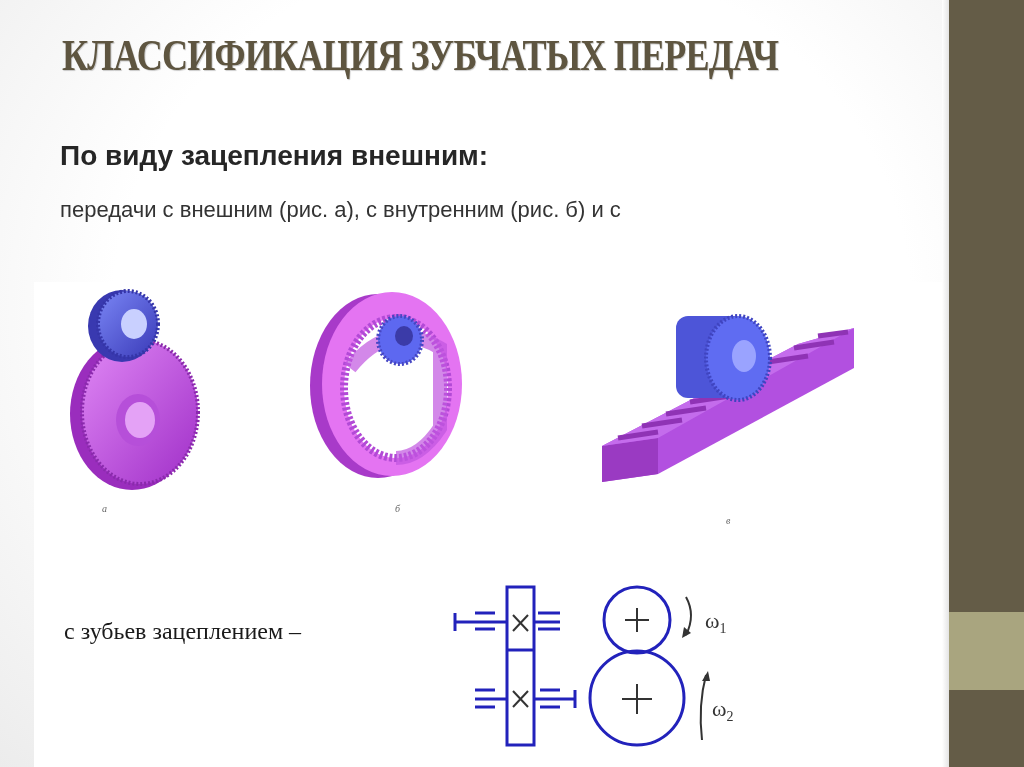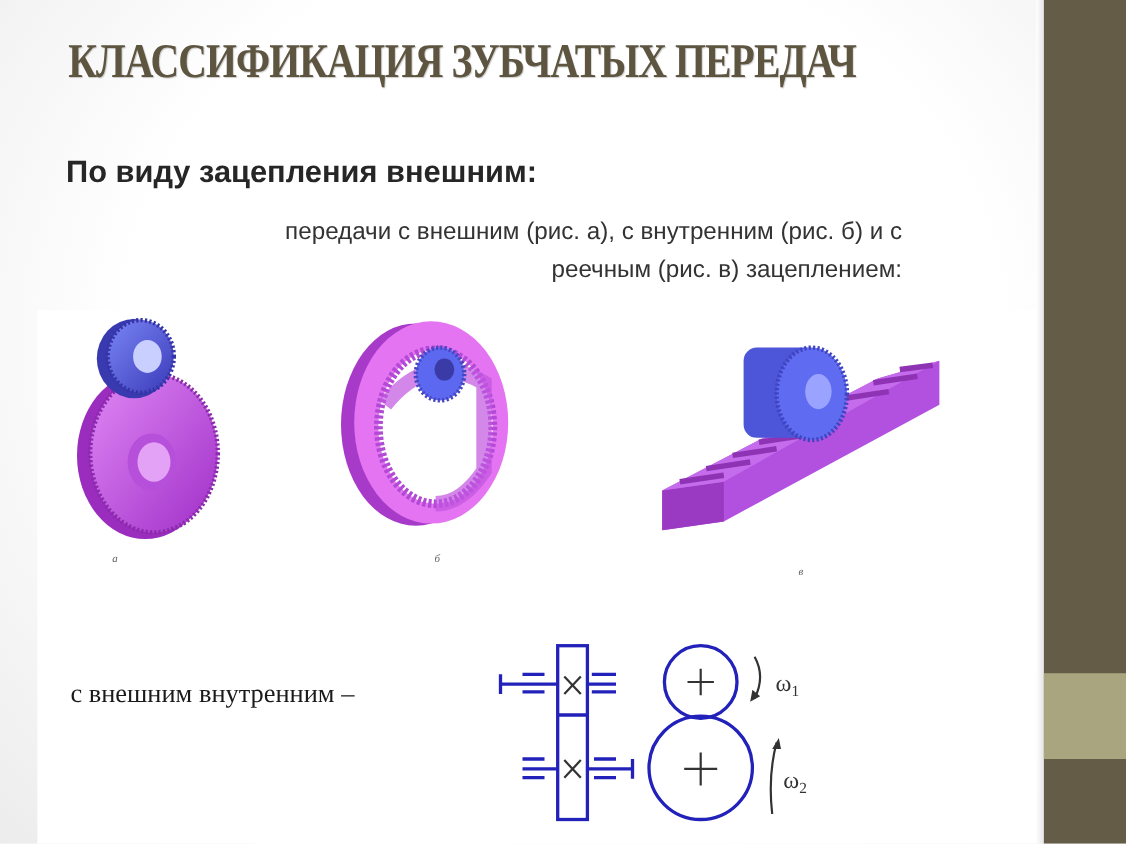--- a/index.html
+++ b/index.html
@@ -6,38 +6,37 @@
   body { width:1024px; height:767px; position:relative; overflow:hidden;
          background: radial-gradient(ellipse at 50% 40%, #ffffff 55%, #ececec 100%);
          font-family: "Liberation Sans", sans-serif; }
   .side-band { position:absolute; left:949px; top:0; width:75px; height:767px; background:#645c47; }
   .side-accent { position:absolute; left:949px; top:612px; width:75px; height:78px; background:#a9a57f; }
   .side-edge { position:absolute; left:942px; top:0; width:7px; height:767px; background:linear-gradient(to right,#ffffff,#e4e4e4); }
   .title { position:absolute; left:62px; top:30px; font-family:"Liberation Serif", serif; font-weight:bold;
            font-size:44px; color:#5e5540; letter-spacing:-1px; transform:scaleX(0.82); transform-origin:left top;
            white-space:nowrap; text-shadow:1px 1px 1px rgba(0,0,0,0.2); }
   .subtitle { position:absolute; left:60px; top:140px; font-size:28px; font-weight:bold; color:#262626; }
-  .body-text { position:absolute; left:60px; top:192px; width:760px; font-size:22px; line-height:35px; color:#333;text-align:right; }
+  .body-text { position:absolute; left:60px; top:192px; width:760px; font-size:22px; line-height:35px; color:#333; }
   .image-area { position:absolute; left:34px; top:282px; width:908px; height:485px; background:#fff; }
   .fig { position:absolute; }
   .fig-label { position:absolute; font-family:"Liberation Serif", serif; font-style:italic; font-size:10px; color:#666; }
   .scheme-text { position:absolute; left:64px; top:618px; font-family:"Liberation Serif", serif; font-size:24px; color:#1a1a1a; }
 </style>
 </head>
 <body>
 
 <div class="side-edge"></div>
 <div class="side-band"></div>
 <div class="side-accent"></div>
 
 <div class="title">КЛАССИФИКАЦИЯ ЗУБЧАТЫХ ПЕРЕДАЧ</div>
 <div class="subtitle">По виду зацепления внешним:</div>
 <div class="body-text">
   <div>передачи с внешним (рис. а), с внутренним (рис.  б) и с</div>
-  <div>реечным (рис.  в) зацеплением:</div>
 </div>
 
 <div class="image-area"></div>
 
 <svg class="fig" style="left:60px;top:282px" width="150" height="220">
   <defs>
     <linearGradient id="pk" x1="0" y1="0" x2="1" y2="1">
         <stop offset="0" stop-color="#e088f5"></stop>
         <stop offset="1" stop-color="#a02fc8"></stop>
       </linearGradient>
@@ -79,21 +78,21 @@
       <line x1="170" y1="64" x2="210" y2="58"></line>
     <line x1="196" y1="50" x2="236" y2="44"></line>
       <line x1="220" y1="38" x2="250" y2="34"></line>
   </g>
   <rect x="78" y="18" width="70" height="82" rx="12" fill="#4d55d8"></rect>
   <ellipse cx="140" cy="60" rx="32" ry="42" fill="#5f6cf2" stroke="#3f44c0" stroke-width="4" stroke-dasharray="2 2"></ellipse>
   <ellipse cx="146" cy="58" rx="12" ry="16" fill="#9aa3ff"></ellipse>
 </svg>
 <div class="fig-label" style="left:726px;top:515px">в</div>
 
-<div class="scheme-text">с внешним внутренним –</div>
+<div class="scheme-text">с зубьев зацеплением –</div>
 
 <svg class="fig" style="left:450px;top:575px" width="330" height="190">
   <g stroke="#2222bb" stroke-width="3" fill="none">
     <rect x="57" y="12" width="27" height="158"></rect>
     <line x1="57" y1="75" x2="84" y2="75"></line>
     <line x1="5" y1="47" x2="57" y2="47"></line>
       <line x1="5" y1="38" x2="5" y2="56"></line>
     <line x1="25" y1="38" x2="45" y2="38"></line>
       <line x1="25" y1="54" x2="45" y2="54"></line>
     <line x1="84" y1="47" x2="110" y2="47"></line>

